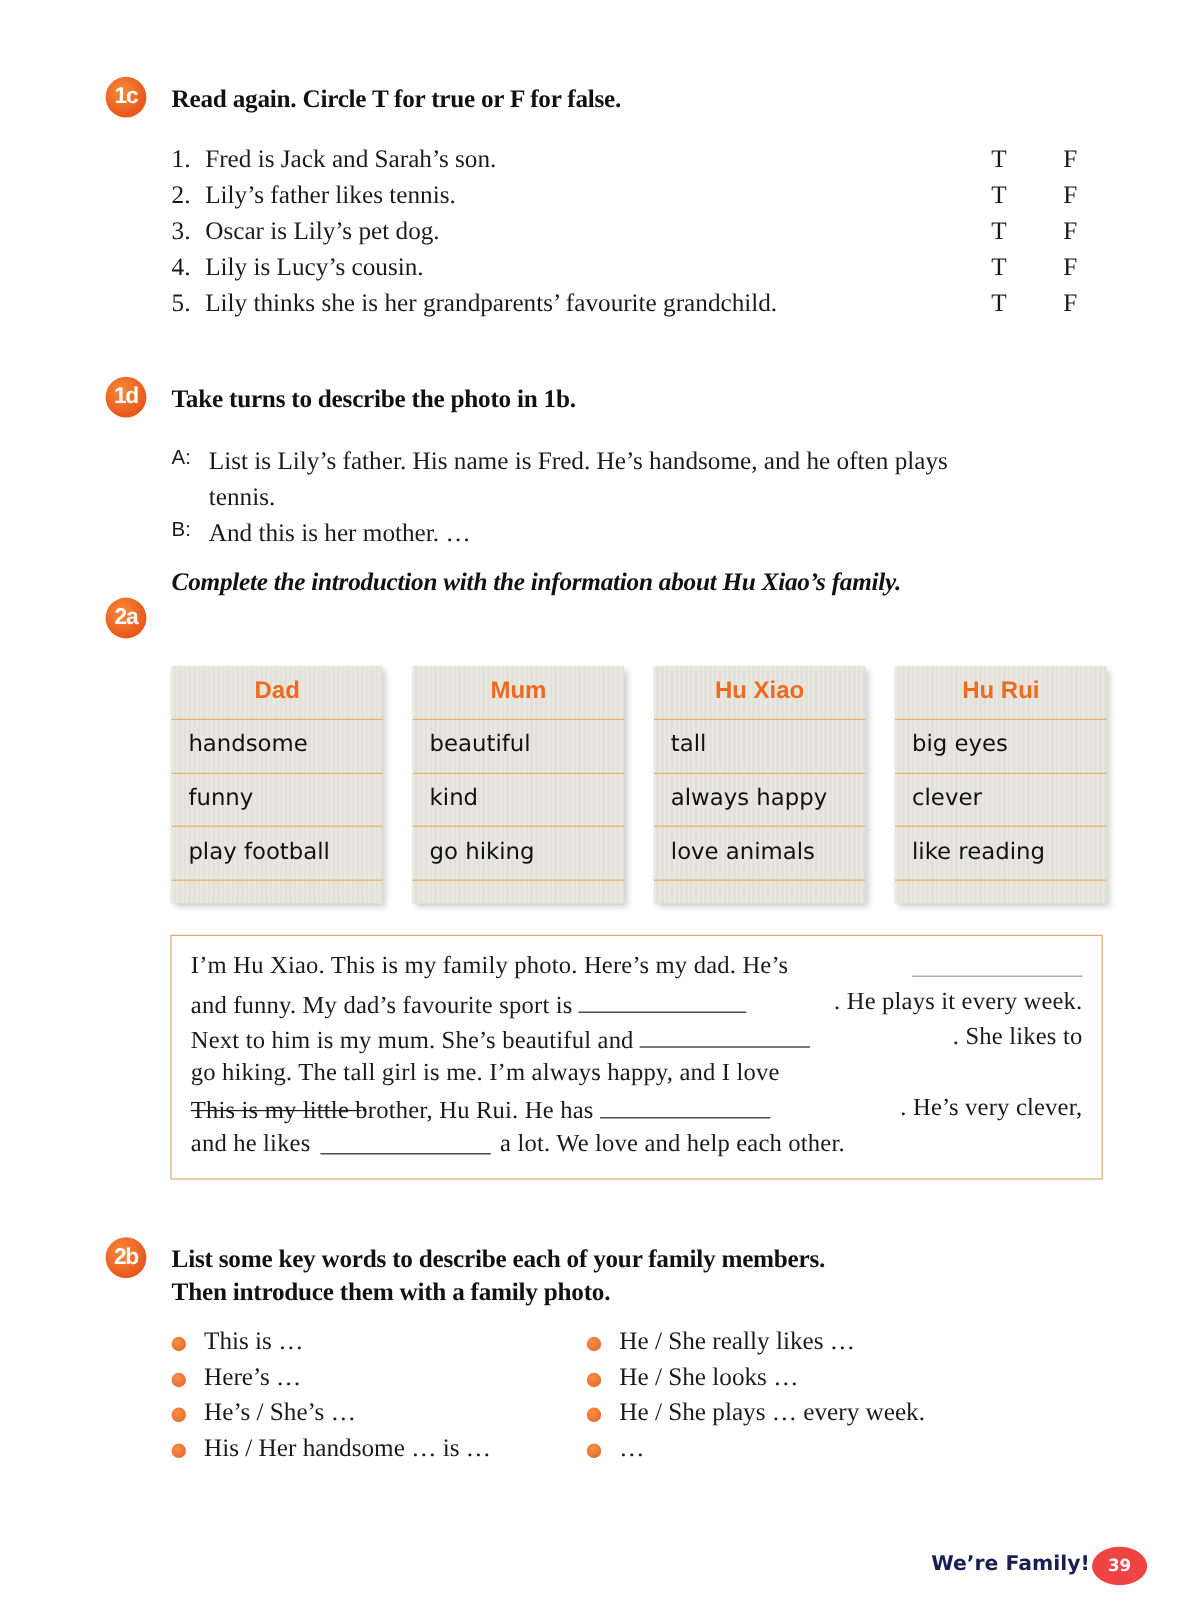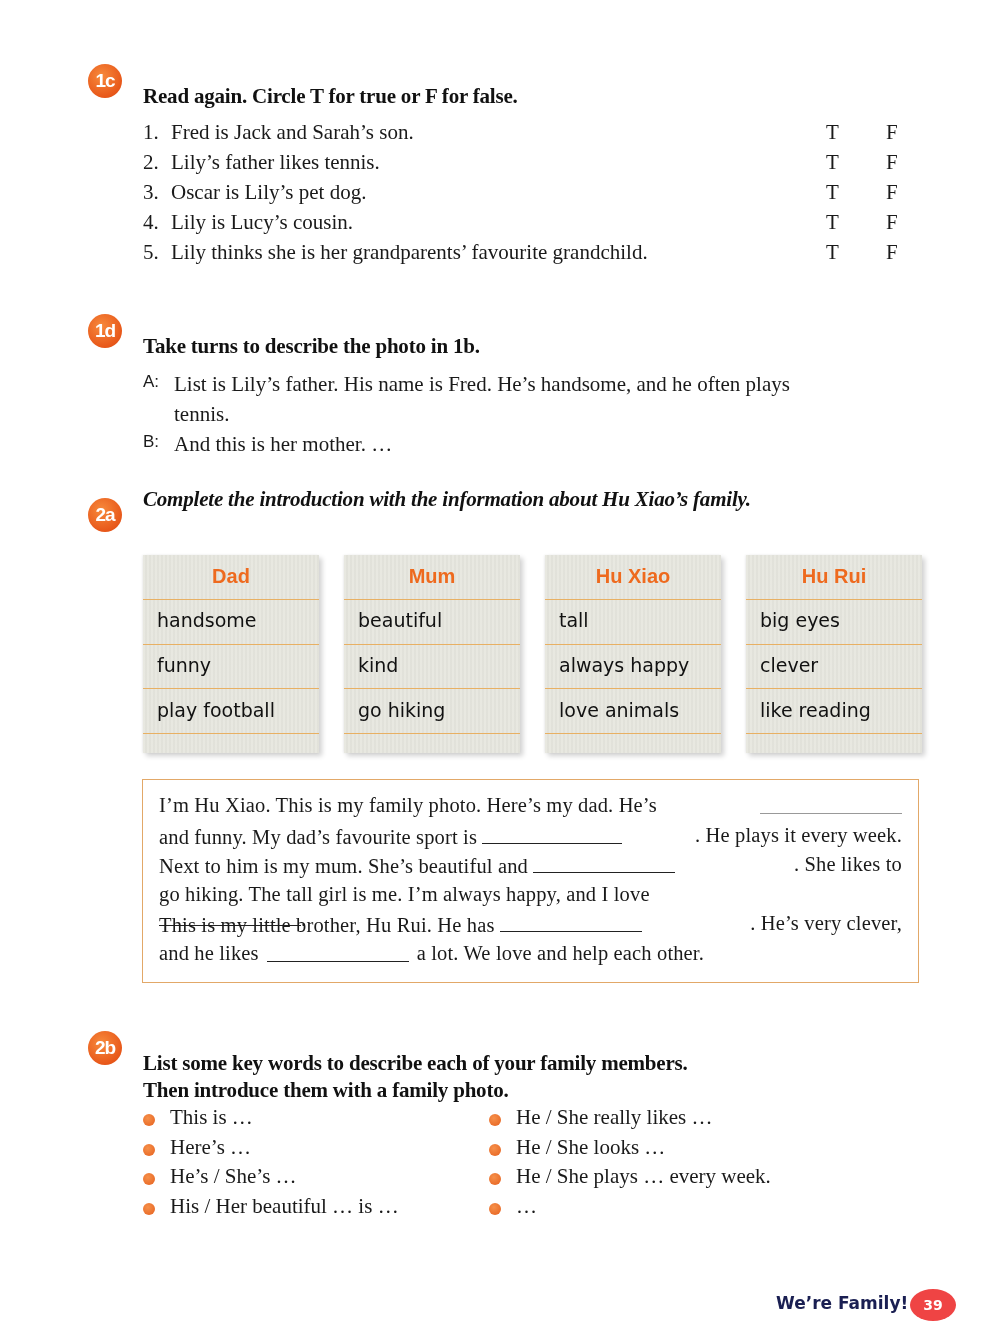--- a/index.html
+++ b/index.html
@@ -7,21 +7,21 @@
     body { position: relative; font-family: "Liberation Serif", "DejaVu Serif", serif; color: #1a1a1a; overflow: hidden; }
 
     .badge {
       position: absolute; width: 34px; height: 34px; border-radius: 50%;
       background: radial-gradient(circle at 40% 35%, #f78a3c 0%, #e8581a 70%, #d4490f 100%);
       color: #fff; font-family: "Liberation Sans", "DejaVu Sans", sans-serif; font-weight: bold;
       font-size: 19px; line-height: 34px; text-align: center; letter-spacing: -1px;
     }
     .heading {
       position: absolute; font-weight: bold; font-size: 21px; color: #111;
-      font-family: "Liberation Serif", "DejaVu Serif", serif; letter-spacing: -0.2px; margin-top: 14px;
+      font-family: "Liberation Serif", "DejaVu Serif", serif; letter-spacing: -0.2px;
     }
 
     
     .tf-row { position: absolute; left: 143px; width: 780px; height: 30px; font-size: 21px; }
     .tf-row .num { position: absolute; left: 0; }
     .tf-row .stmt { position: absolute; left: 28px; }
     .tf-row .t { position: absolute; left: 683px; }
     .tf-row .f { position: absolute; left: 743px; }
 
     
@@ -212,21 +212,21 @@
 <div class="bul" style="left:143px;top:1135px;">
   <span class="dot"></span>
   <span class="btxt">Here’s …</span>
 </div>
 <div class="bul" style="left:143px;top:1164px;">
   <span class="dot"></span>
   <span class="btxt">He’s / She’s …</span>
 </div>
 <div class="bul" style="left:143px;top:1194px;">
   <span class="dot"></span>
-  <span class="btxt">His / Her beautiful … is …</span>
+  <span class="btxt">His / Her handsome … is …</span>
 </div>
 
 <div class="bul" style="left:489px;top:1105px;">
   <span class="dot"></span>
   <span class="btxt">He / She really likes …</span>
 </div>
 <div class="bul" style="left:489px;top:1135px;">
   <span class="dot"></span>
   <span class="btxt">He / She looks …</span>
 </div>

